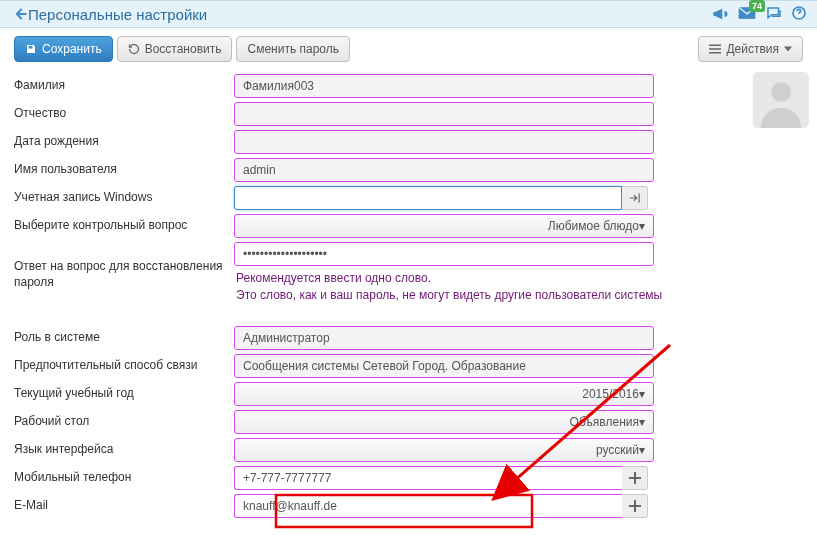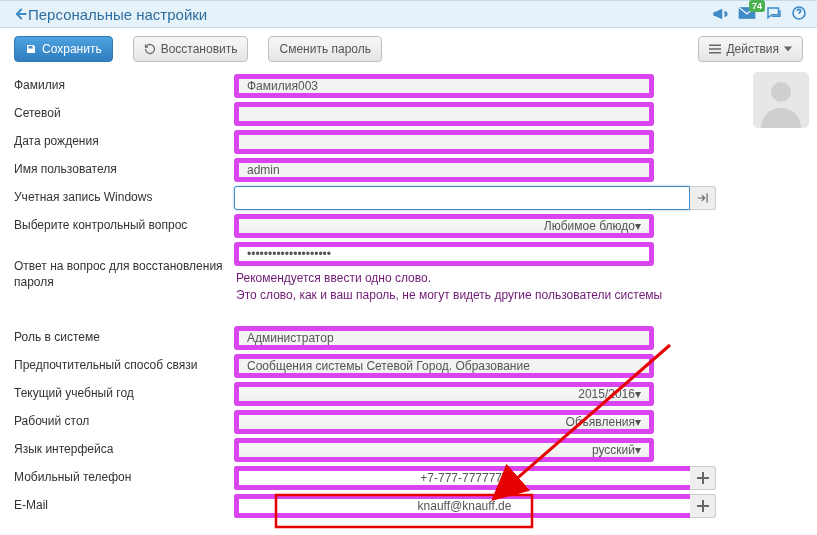--- a/index.html
+++ b/index.html
@@ -42,21 +42,21 @@
     padding: 0 3px;
     border-radius: 3px;
     font-weight: bold;
   }
   .toolbar {
     display: flex;
     align-items: center;
     justify-content: space-between;
     padding: 8px 14px 6px;
   }
-  .toolbar-left { display: flex; gap: 20px; }
+  .toolbar-left { display: flex; gap: 4px; }
   .btn {
     display: inline-flex;
     align-items: center;
     gap: 5px;
     border: 1px solid #bfbfbf;
     background: linear-gradient(#f7f7f7,#e5e5e5);
     color: #555;
     font-size: 12px;
     border-radius: 4px;
     padding: 5px 10px;
@@ -77,31 +77,31 @@
     font-weight: normal;
     color: #333;
     font-size: 12px;
     vertical-align: top;
     line-height: 1.3;
   }
   .field-cell { padding: 2px 0; }
   .field, .select {
     width: 420px;
     height: 24px;
-    border: 5px solid #d946ef;
+    border: 1px solid #d946ef;
     background: #f3f3f3;
     border-radius: 3px;
     padding: 2px 8px;
     font-size: 12px;
     color: #555;
     display: flex;
     align-items: center;
   }
   .field.editable { background: #fff; }
-  .field.with-addon { width: 456px; border-right: none; border-radius: 3px 0 0 3px; justify-content: center; }
+  .field.with-addon { width: 388px; border-right: none; border-radius: 3px 0 0 3px; }
   .addon {
     display: inline-flex;
     align-items: center;
     justify-content: center;
     width: 26px; height: 24px;
     border: 1px solid #ccc;
     border-left: none;
     background: #eee;
     border-radius: 0 3px 3px 0;
     vertical-align: middle;
@@ -231,21 +231,21 @@
     <tbody>
           <tr>
       <td class="label-cell">Фамилия</td>
       <td class="field-cell">
               <div class="field">
                 <span>Фамилия003</span>
               </div>
             </td>
     </tr>
     <tr>
-      <td class="label-cell">Сетевой</td>
+      <td class="label-cell">Отчество</td>
       <td class="field-cell">
               <div class="field">
                 <span></span>
               </div>
             </td>
     </tr>
     <tr>
       <td class="label-cell">Дата рождения</td>
       <td class="field-cell">
               <div class="field">

